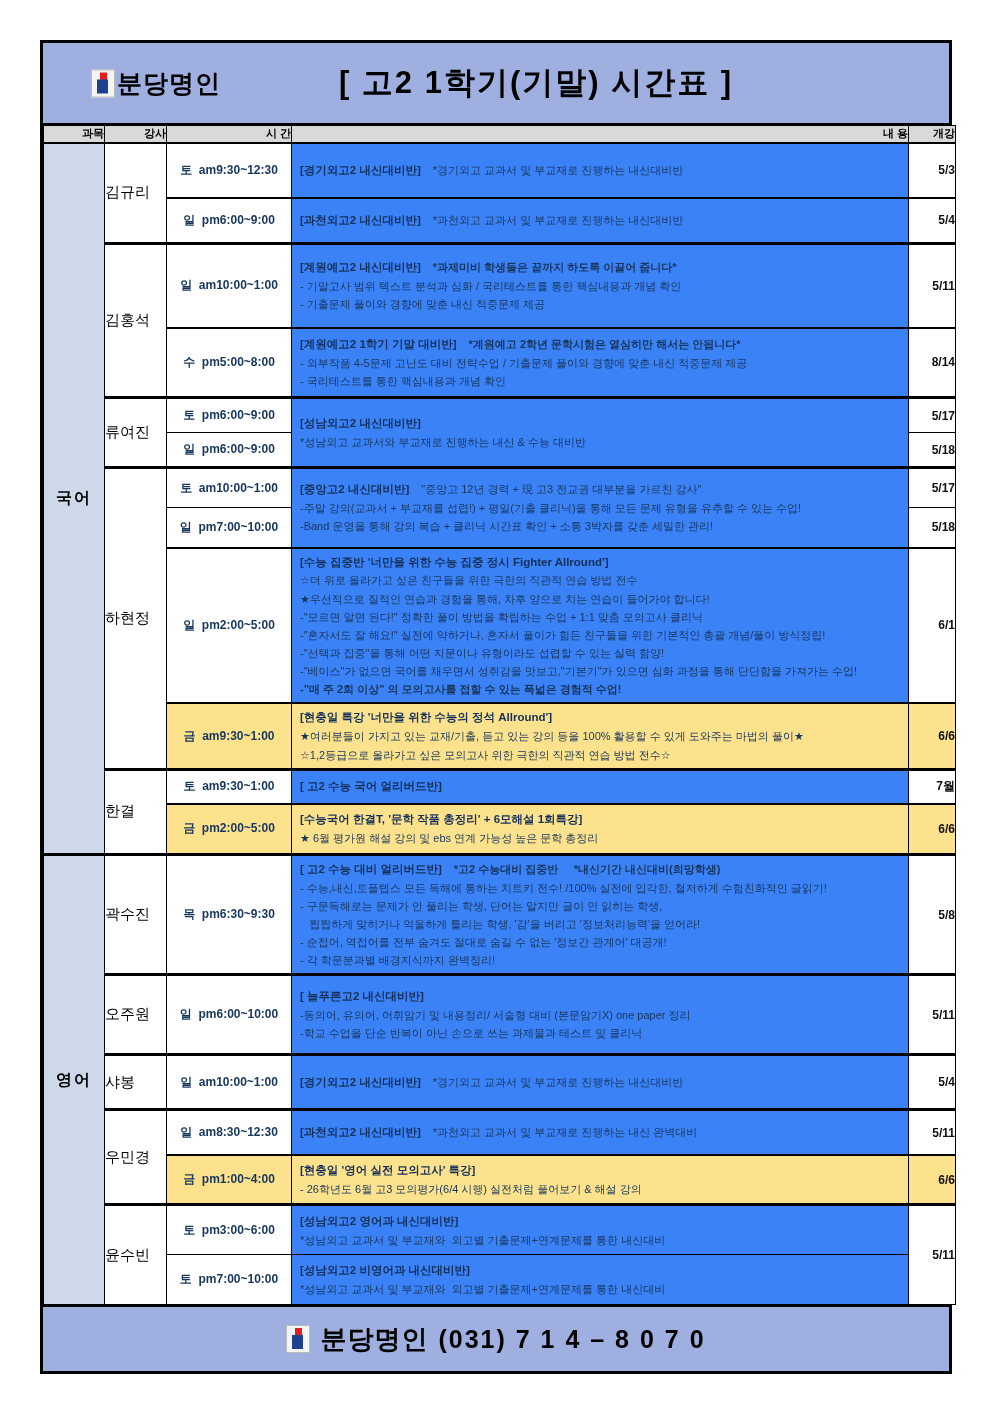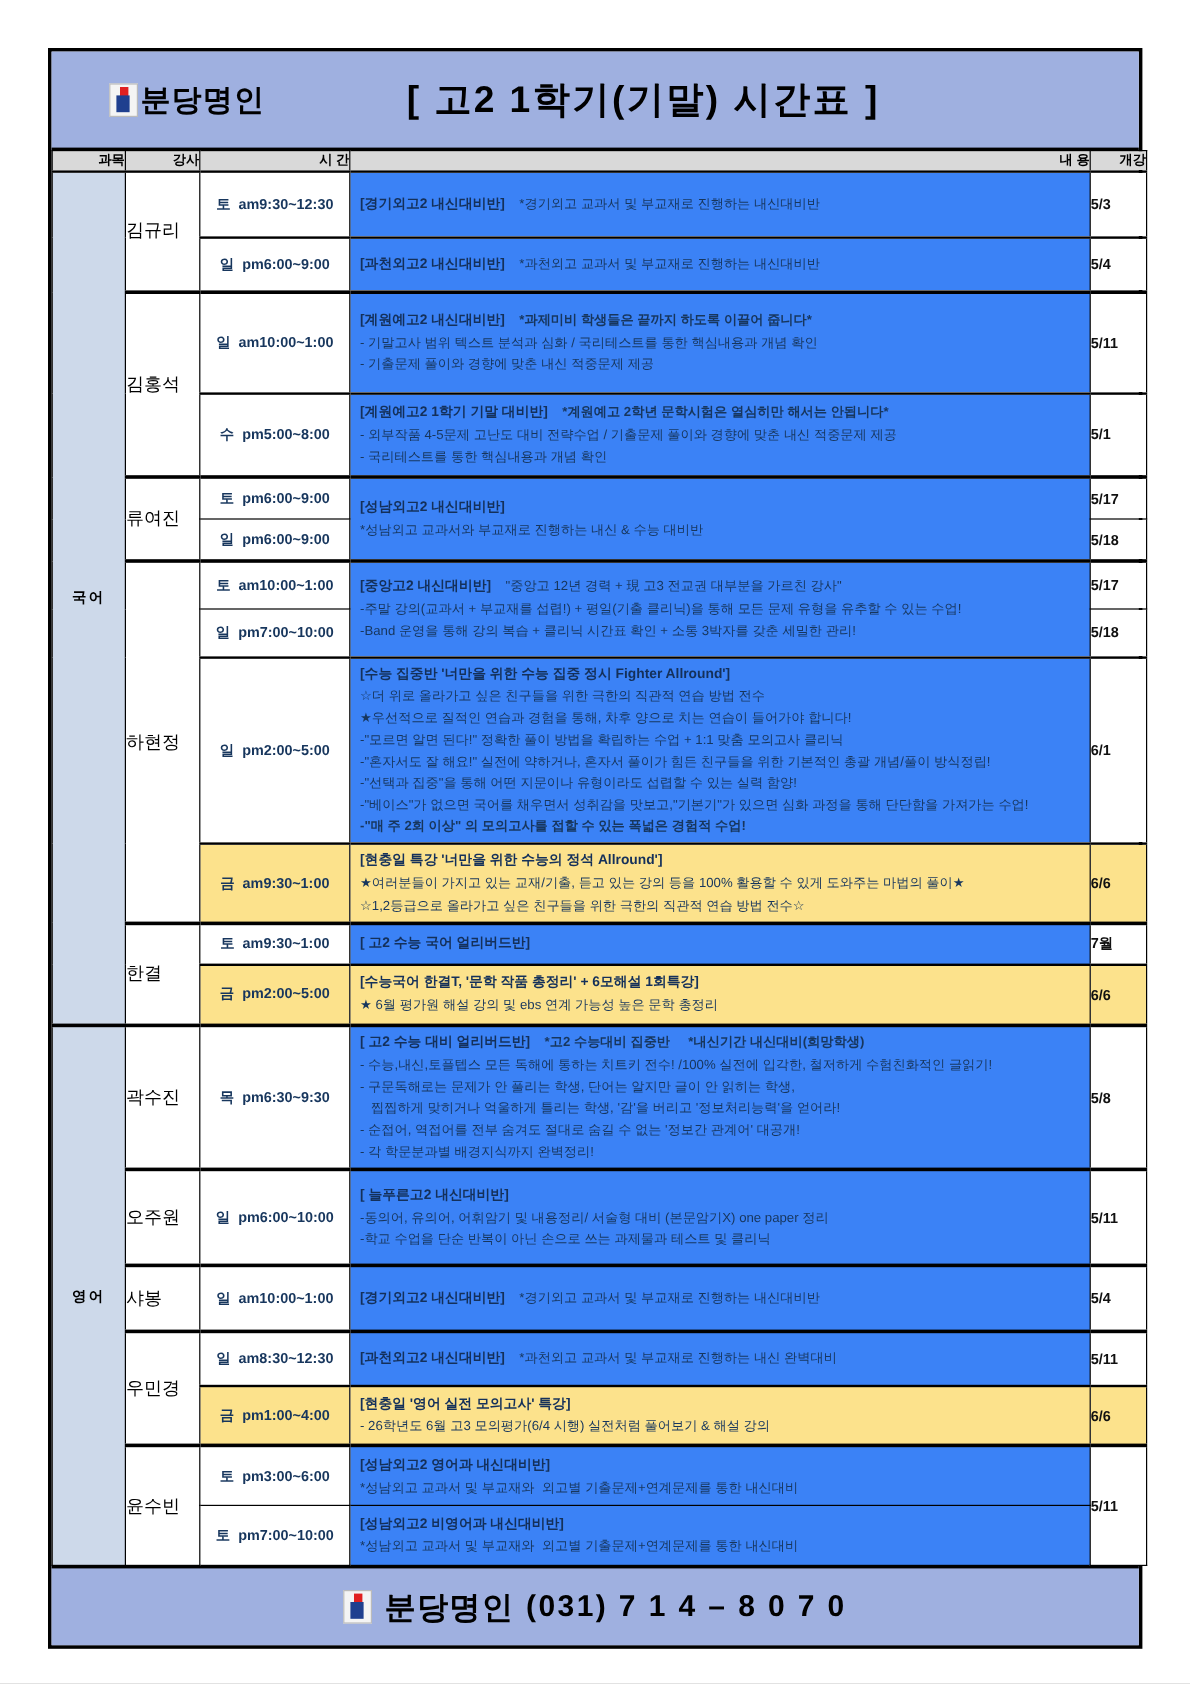--- a/index.html
+++ b/index.html
@@ -17,25 +17,25 @@
   .title { width:100%; text-align:center; font-size:31px; font-weight:bold; color:#000; padding-left:80px; letter-spacing:2px; }
 
   
   table { border-collapse:collapse; table-layout:fixed; width:100%; }
   col.w-subject { width:61px; } col.w-teacher { width:62px; } col.w-time { width:125px; }
   col.w-content { width:617px; } col.w-start { width:47px; }
   th, td { border:1.5px solid #000; overflow:hidden; }
   thead th { background:#d9d9d9; font-size:11px; font-weight:bold; height:17px; text-align:right; color:#000; border-bottom:2px solid #000; }
   td { vertical-align:middle; }
 
-  .c-subject { background:#cdd9ea; text-align:center; font-size:12px; font-weight:bold; color:#000; letter-spacing:2px; }
+  .c-subject { background:#cdd9ea; text-align:center; font-size:16px; font-weight:bold; color:#000; letter-spacing:2px; }
   .c-teacher { text-align:left; font-size:15px; color:#000; background:#fff; }
   .c-time { text-align:center; font-size:12px; font-weight:bold; color:#17365d; white-space:pre; background:#fff; }
   .c-content { padding:4px 8px; background:#3b82f6; }
-  .c-start { text-align:left; font-size:12px; font-weight:bold; color:#111; background:#fff; }
+  .c-start { text-align:right; font-size:12px; font-weight:bold; color:#111; background:#fff; }
 
   .ln { font-size:11px; color:#17365d; line-height:1.65; white-space:pre-wrap; text-align:left; }
   .bt { font-weight:bold; font-size:11.5px; margin-right:12px; color:#14305a; }
   .bold-ln { font-weight:bold; }
 
   tr.g > td { border-top:3px solid #000; }
   tr.m > td { border-top:2.5px solid #000; }
   tr.t > td { border-top:1px solid #000; }
   td.yellow { background:#fce28c; }
 
@@ -104,21 +104,21 @@
           </td>
           <td class="c-start">5/11</td>
         </tr>
         <tr class="m" style="height:70px">
           <td class="c-time">수  pm5:00~8:00</td>
           <td class="c-content">
             <div class="ln"><span class="bt">[계원예고2 1학기 기말 대비반]</span><span class="bold-ln">*계원예고 2학년 문학시험은 열심히만 해서는 안됩니다*</span></div>
             <div class="ln">- 외부작품 4-5문제 고난도 대비 전략수업 / 기출문제 풀이와 경향에 맞춘 내신 적중문제 제공</div>
             <div class="ln">- 국리테스트를 통한 핵심내용과 개념 확인</div>
           </td>
-          <td class="c-start">5/1</td>
+          <td class="c-start">8/14</td>
         </tr>
 
         <tr class="g" style="height:35px">
           <td class="c-teacher" rowspan="2">류여진</td>
           <td class="c-time">토  pm6:00~9:00</td>
           <td class="c-content" rowspan="2">
             <div class="ln"><span class="bt">[성남외고2 내신대비반]</span></div>
             <div class="ln">*성남외고 교과서와 부교재로 진행하는 내신 &amp; 수능 대비반</div>
           </td>
           <td class="c-start">5/17</td>
@@ -154,21 +154,21 @@
             <div class="ln">-"베이스"가 없으면 국어를 채우면서 성취감을 맛보고,"기본기"가 있으면 심화 과정을 통해 단단함을 가져가는 수업!</div>
             <div class="ln bold-ln">-"매 주 2회 이상" 의 모의고사를 접할 수 있는 폭넓은 경험적 수업!</div>
           </td>
           <td class="c-start">6/1</td>
         </tr>
         <tr class="m" style="height:60px">
           <td class="c-time yellow">금  am9:30~1:00</td>
           <td class="c-content yellow">
             <div class="ln"><span class="bt">[현충일 특강 '너만을 위한 수능의 정석 Allround']</span></div>
             <div class="ln">★여러분들이 가지고 있는 교재/기출, 듣고 있는 강의 등을 100% 활용할 수 있게 도와주는 마법의 풀이★</div>
-            <div class="ln">☆1,2등급으로 올라가고 싶은 친구들을 위한 극한의 직관적 연습 방법 전수☆</div>
+            <div class="ln">☆1,2등급으로 올라가고 싶은 모의고사 위한 극한의 직관적 연습 방법 전수☆</div>
           </td>
           <td class="c-start yellow">6/6</td>
         </tr>
 
         <tr class="g" style="height:35px">
           <td class="c-teacher" rowspan="2">한결</td>
           <td class="c-time">토  am9:30~1:00</td>
           <td class="c-content">
             <div class="ln"><span class="bt">[ 고2 수능 국어 얼리버드반]</span></div>
           </td>

